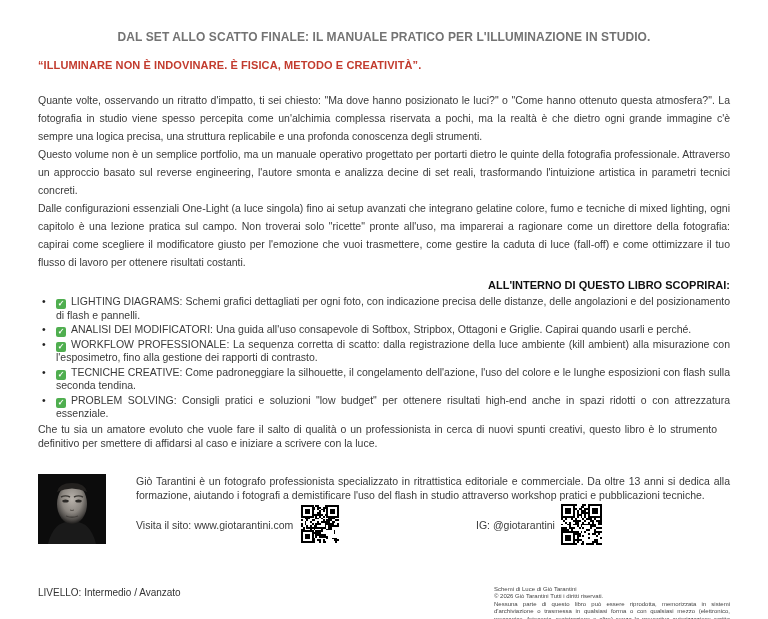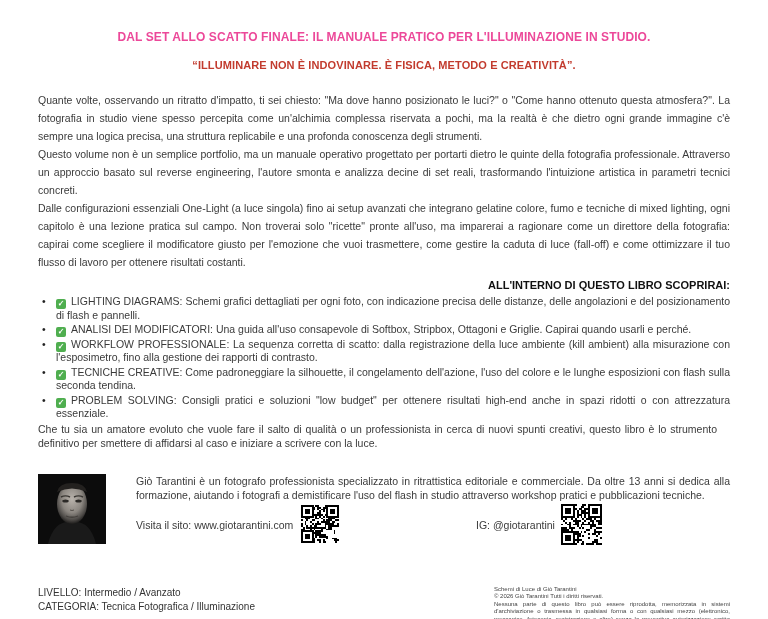--- a/index.html
+++ b/index.html
@@ -9,28 +9,28 @@
     background:#ffffff;
     box-sizing:border-box;
     padding:30px 38px 0 38px;
     font-family:"Liberation Sans",sans-serif;
     color:#3a3a3a;
     overflow:hidden;
   }
   h1.title{
     margin:0 0 13px 0;
     font-size:12px;line-height:15px;
-    font-weight:bold;color:#ec4899;
+    font-weight:bold;color:#737373;
     text-align:center;letter-spacing:.1px;
   }
   h2.subtitle{
     margin:4px 0 19px 0;
     font-size:11px;line-height:14px;
     font-weight:bold;
-    text-align:center;letter-spacing:.1px;
+    letter-spacing:.1px;
   }
   .intro p{
     margin:0;
     font-size:10.5px;line-height:18px;
     text-align:justify;
   }
   h3.features-heading{
     margin:7px 0 3px 0;
     font-size:11px;line-height:14px;
     font-weight:bold;color:#111;
@@ -666,21 +666,20 @@
               <rect x="20" y="20" width="1" height="1"></rect>
             </g>
           </svg>
       </div>
     </div>
   </div>
 
   <div class="footer">
     <div class="meta">
       <div>LIVELLO: Intermedio / Avanzato</div>
-      <div>CATEGORIA: Tecnica Fotografica / Illuminazione</div>
     </div>
     <div class="colophon">
       <div>Schemi di Luce  di Giò Tarantini</div>
       <div>© 2026 Giò Tarantini Tutti i diritti riservati.</div>
       <div class="just">Nessuna parte di questo libro può essere riprodotta, memorizzata in sistemi d'archiviazione o trasmessa in qualsiasi forma o con qualsiasi mezzo (elettronico, meccanico, fotocopia, registrazione o altro) senza la preventiva autorizzazione scritta dell'autore e dell'editore.</div>
     </div>
   </div>
 
 </div>
 

